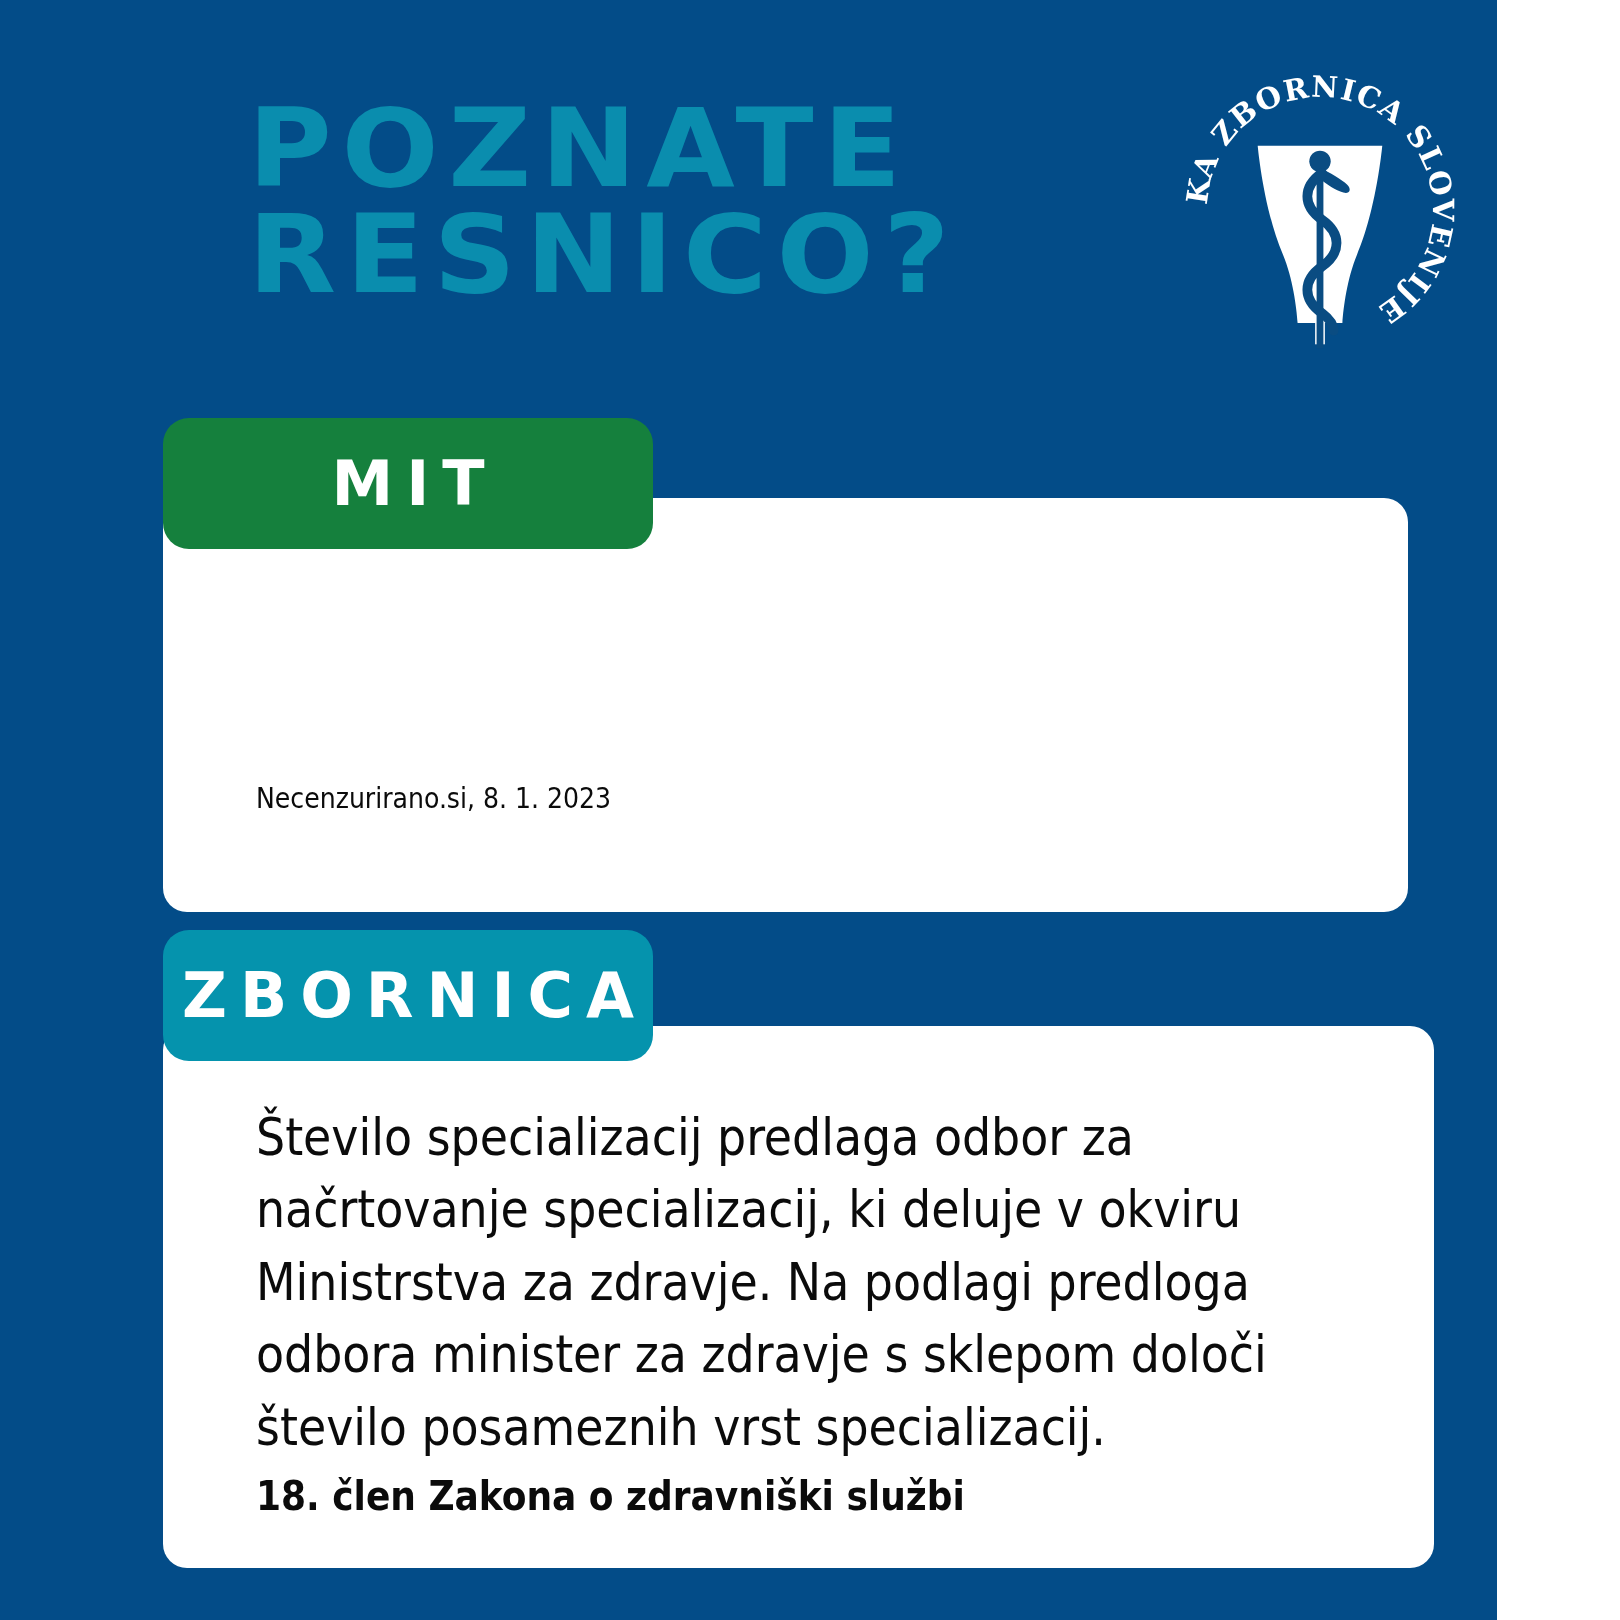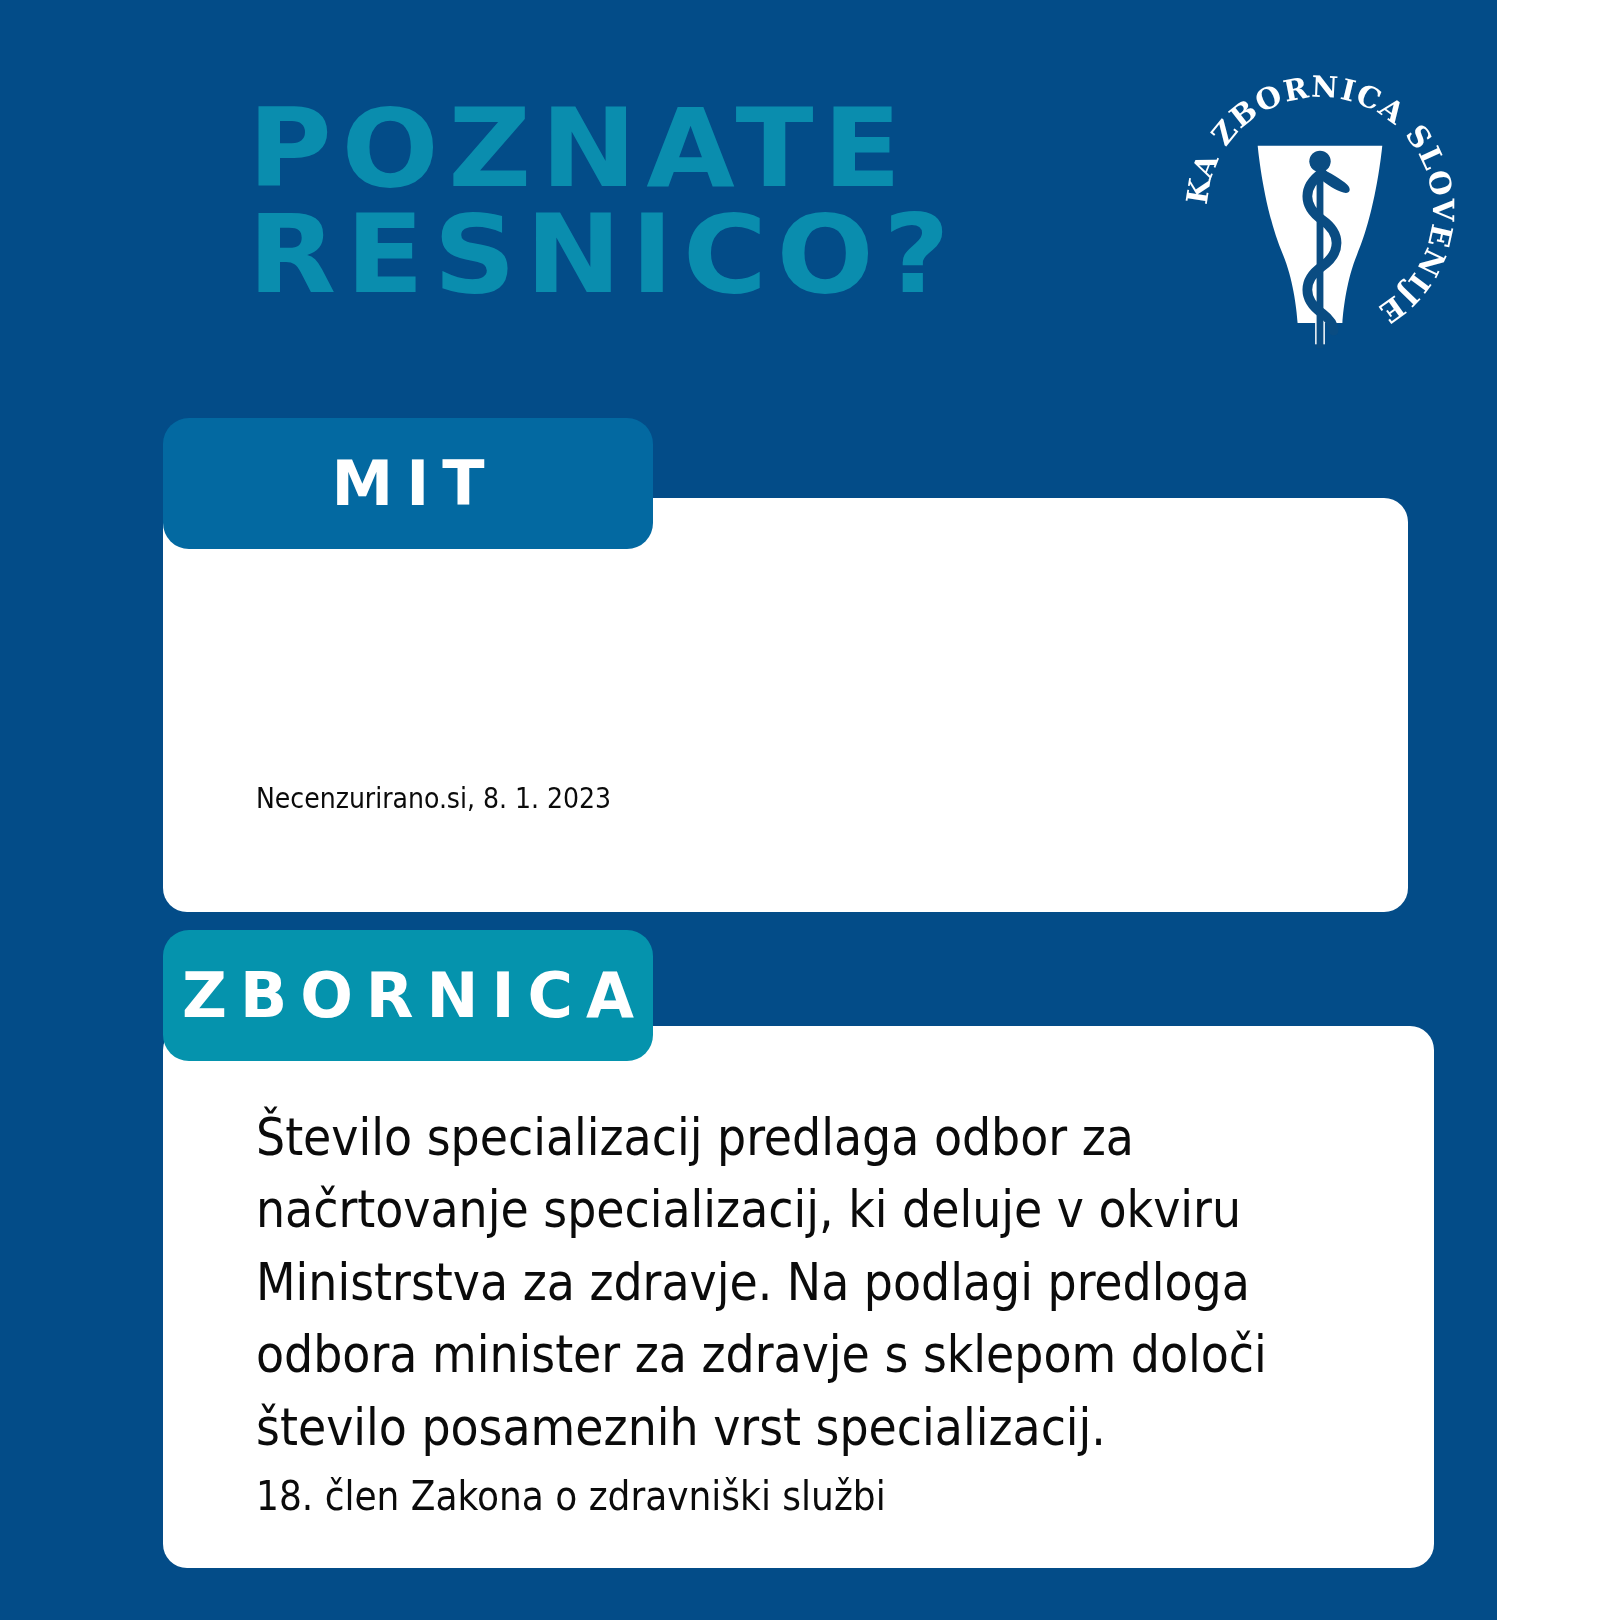--- a/index.html
+++ b/index.html
@@ -61,21 +61,21 @@
     font-size: 62px;
     letter-spacing: 13px;
     display: flex;
     align-items: center;
     justify-content: center;
     box-sizing: border-box;
     z-index: 3;
   }
   #badge-mit {
     top: 418px;
-    background: #0369a1;
+    background: #15803d;
     padding-left: 13px;
   }
   #badge-dejstvo {
     top: 930px;
     background: #0593AD;
     padding-left: 13px;
   }
 
   
   .card {
@@ -103,21 +103,21 @@
     color: #0B0B0B;
     font-family: "DejaVu Sans Condensed", "DejaVu Sans", sans-serif;
     font-size: 40px;
     line-height: 1.42;
     white-space: pre-line;
   }
   #card-mit .card-statement { top: 110px; width: 1110px; font-size: 41px; }
   #card-mit .card-source    { top: 281px; width: 1000px; font-size: 28px; }
 
   #card-dejstvo .card-statement { top: 76px;  width: 1090px; font-size: 51px; }
-  #card-dejstvo .card-source    { top: 442px; width: 1050px; font-size: 40px; }
+  #card-dejstvo .card-source    { top: 442px; width: 1050px; font-size: 40px; font-weight: bold; }
 </style>
 </head>
 <body>
 
 <div id="poster">
 
   <div id="headline">POZNATE
 RESNICO?</div>
 
   <div id="logo">

